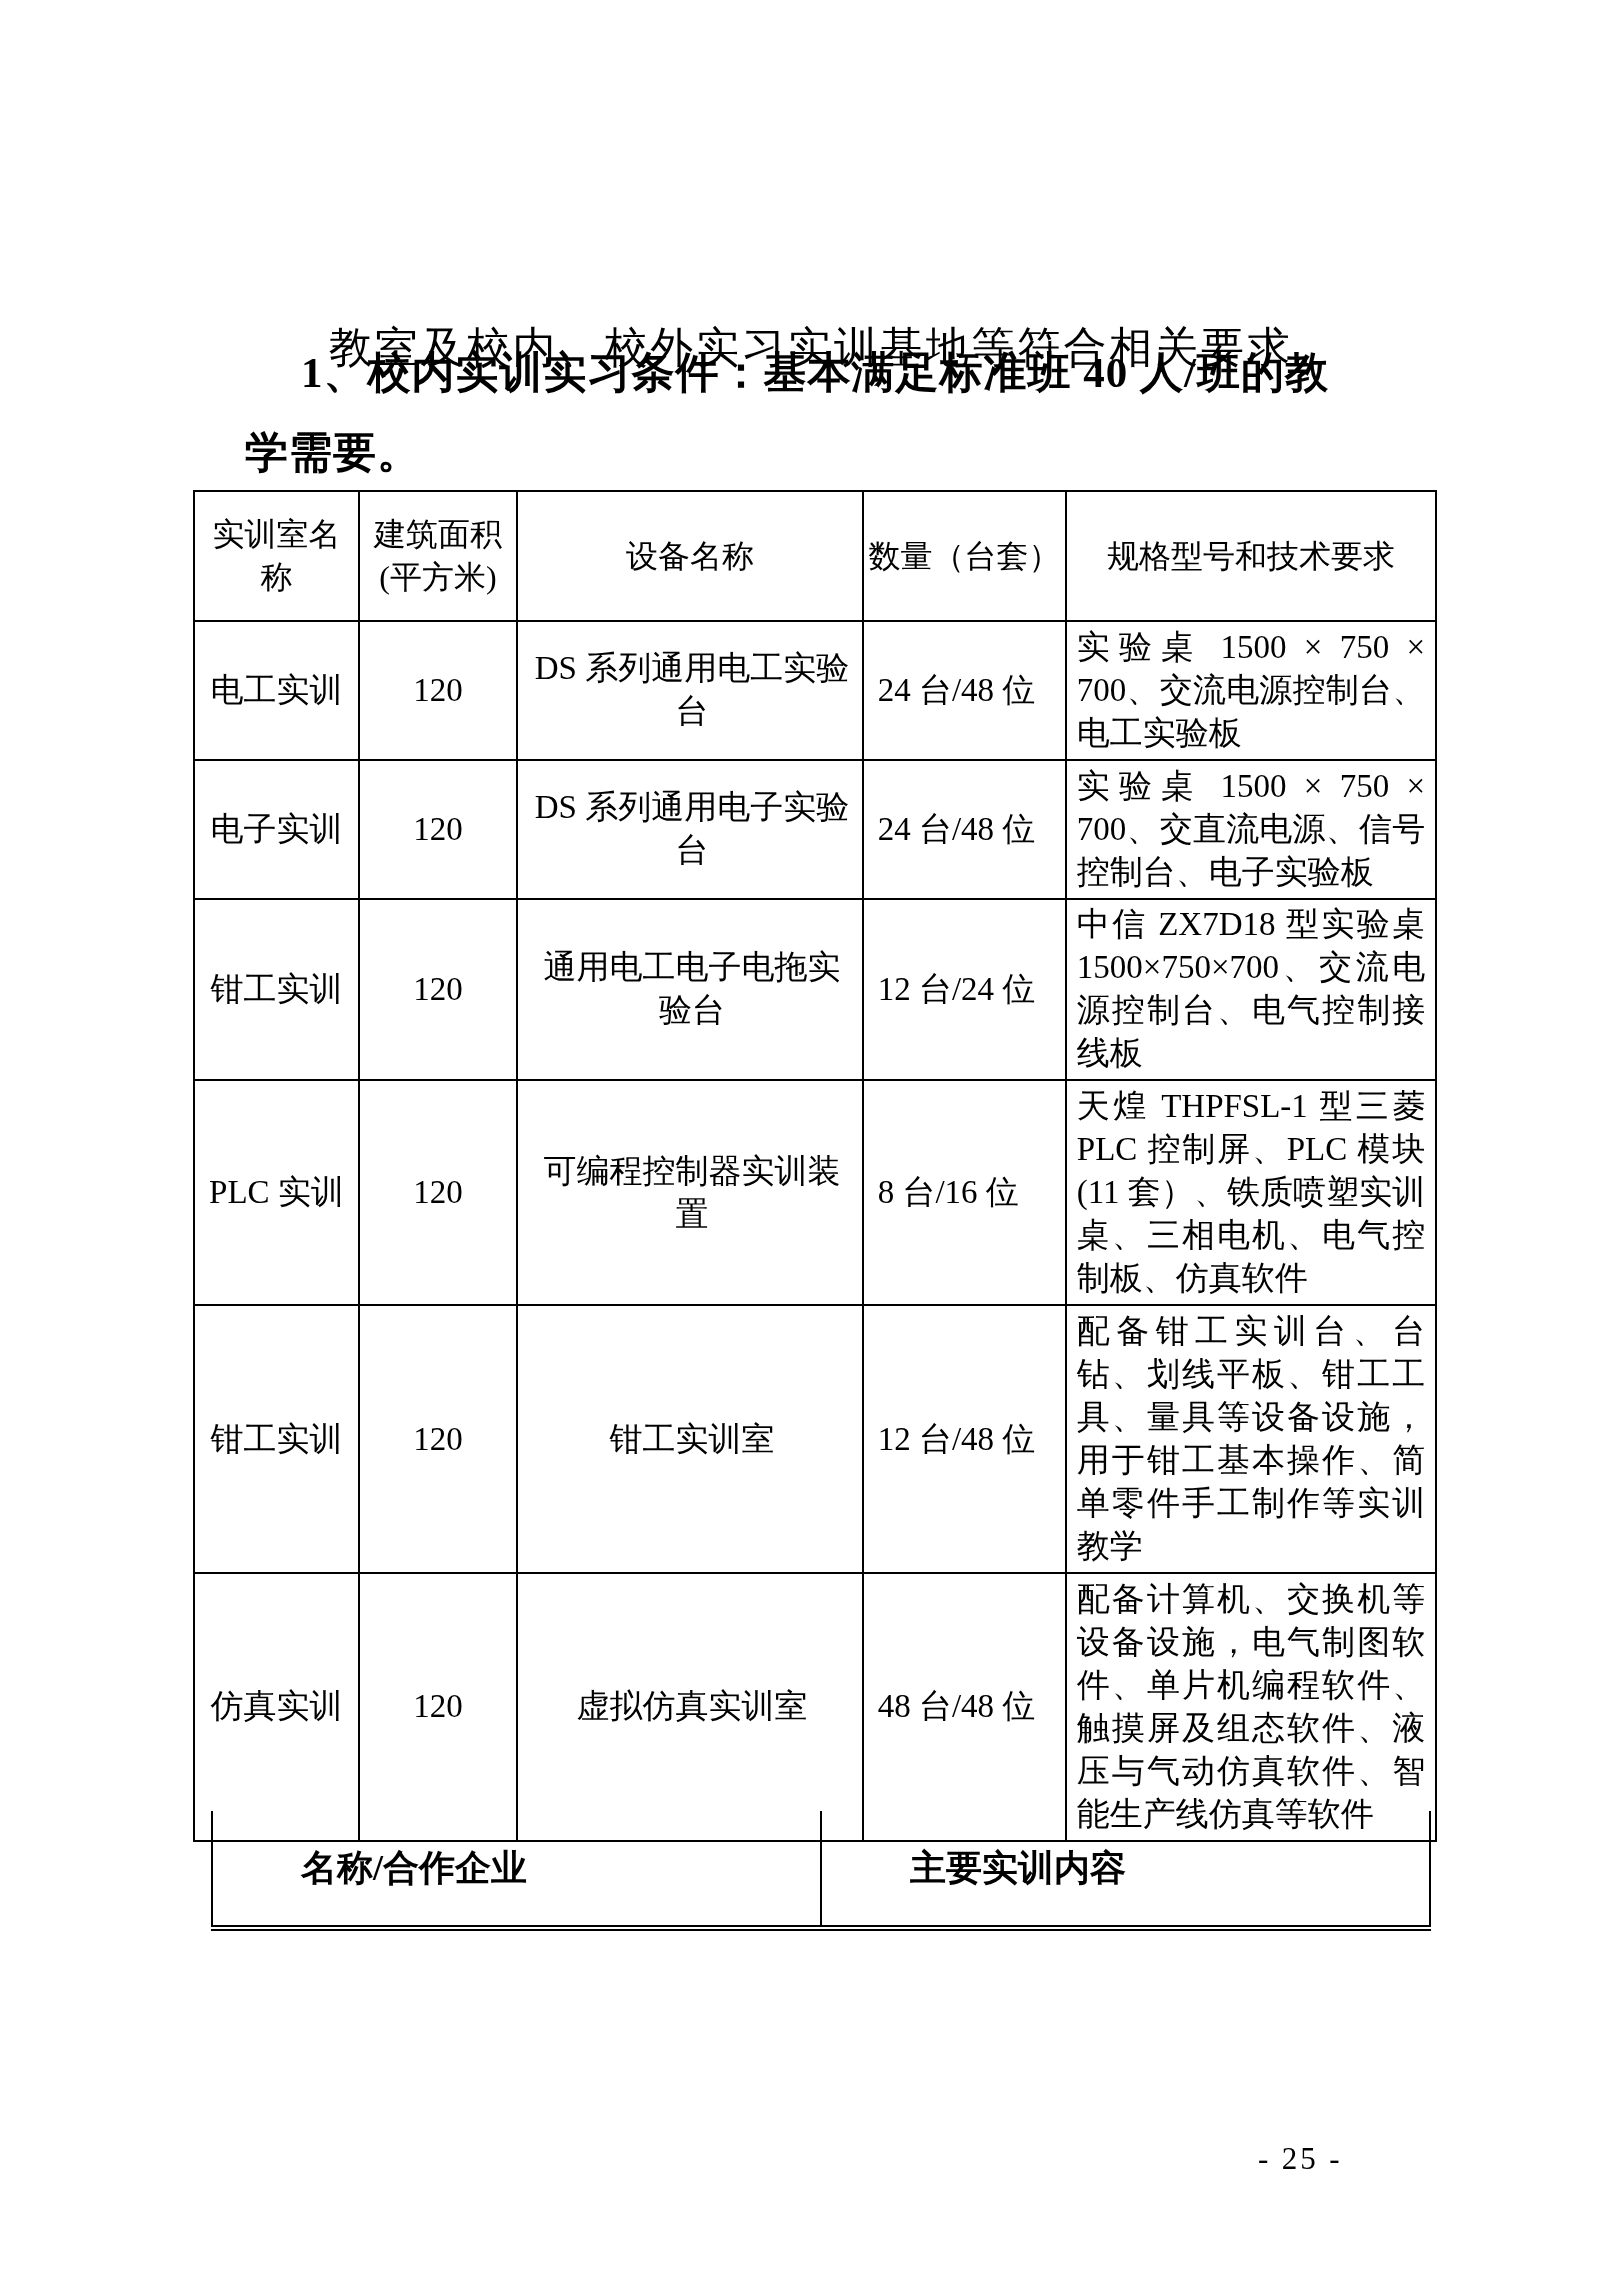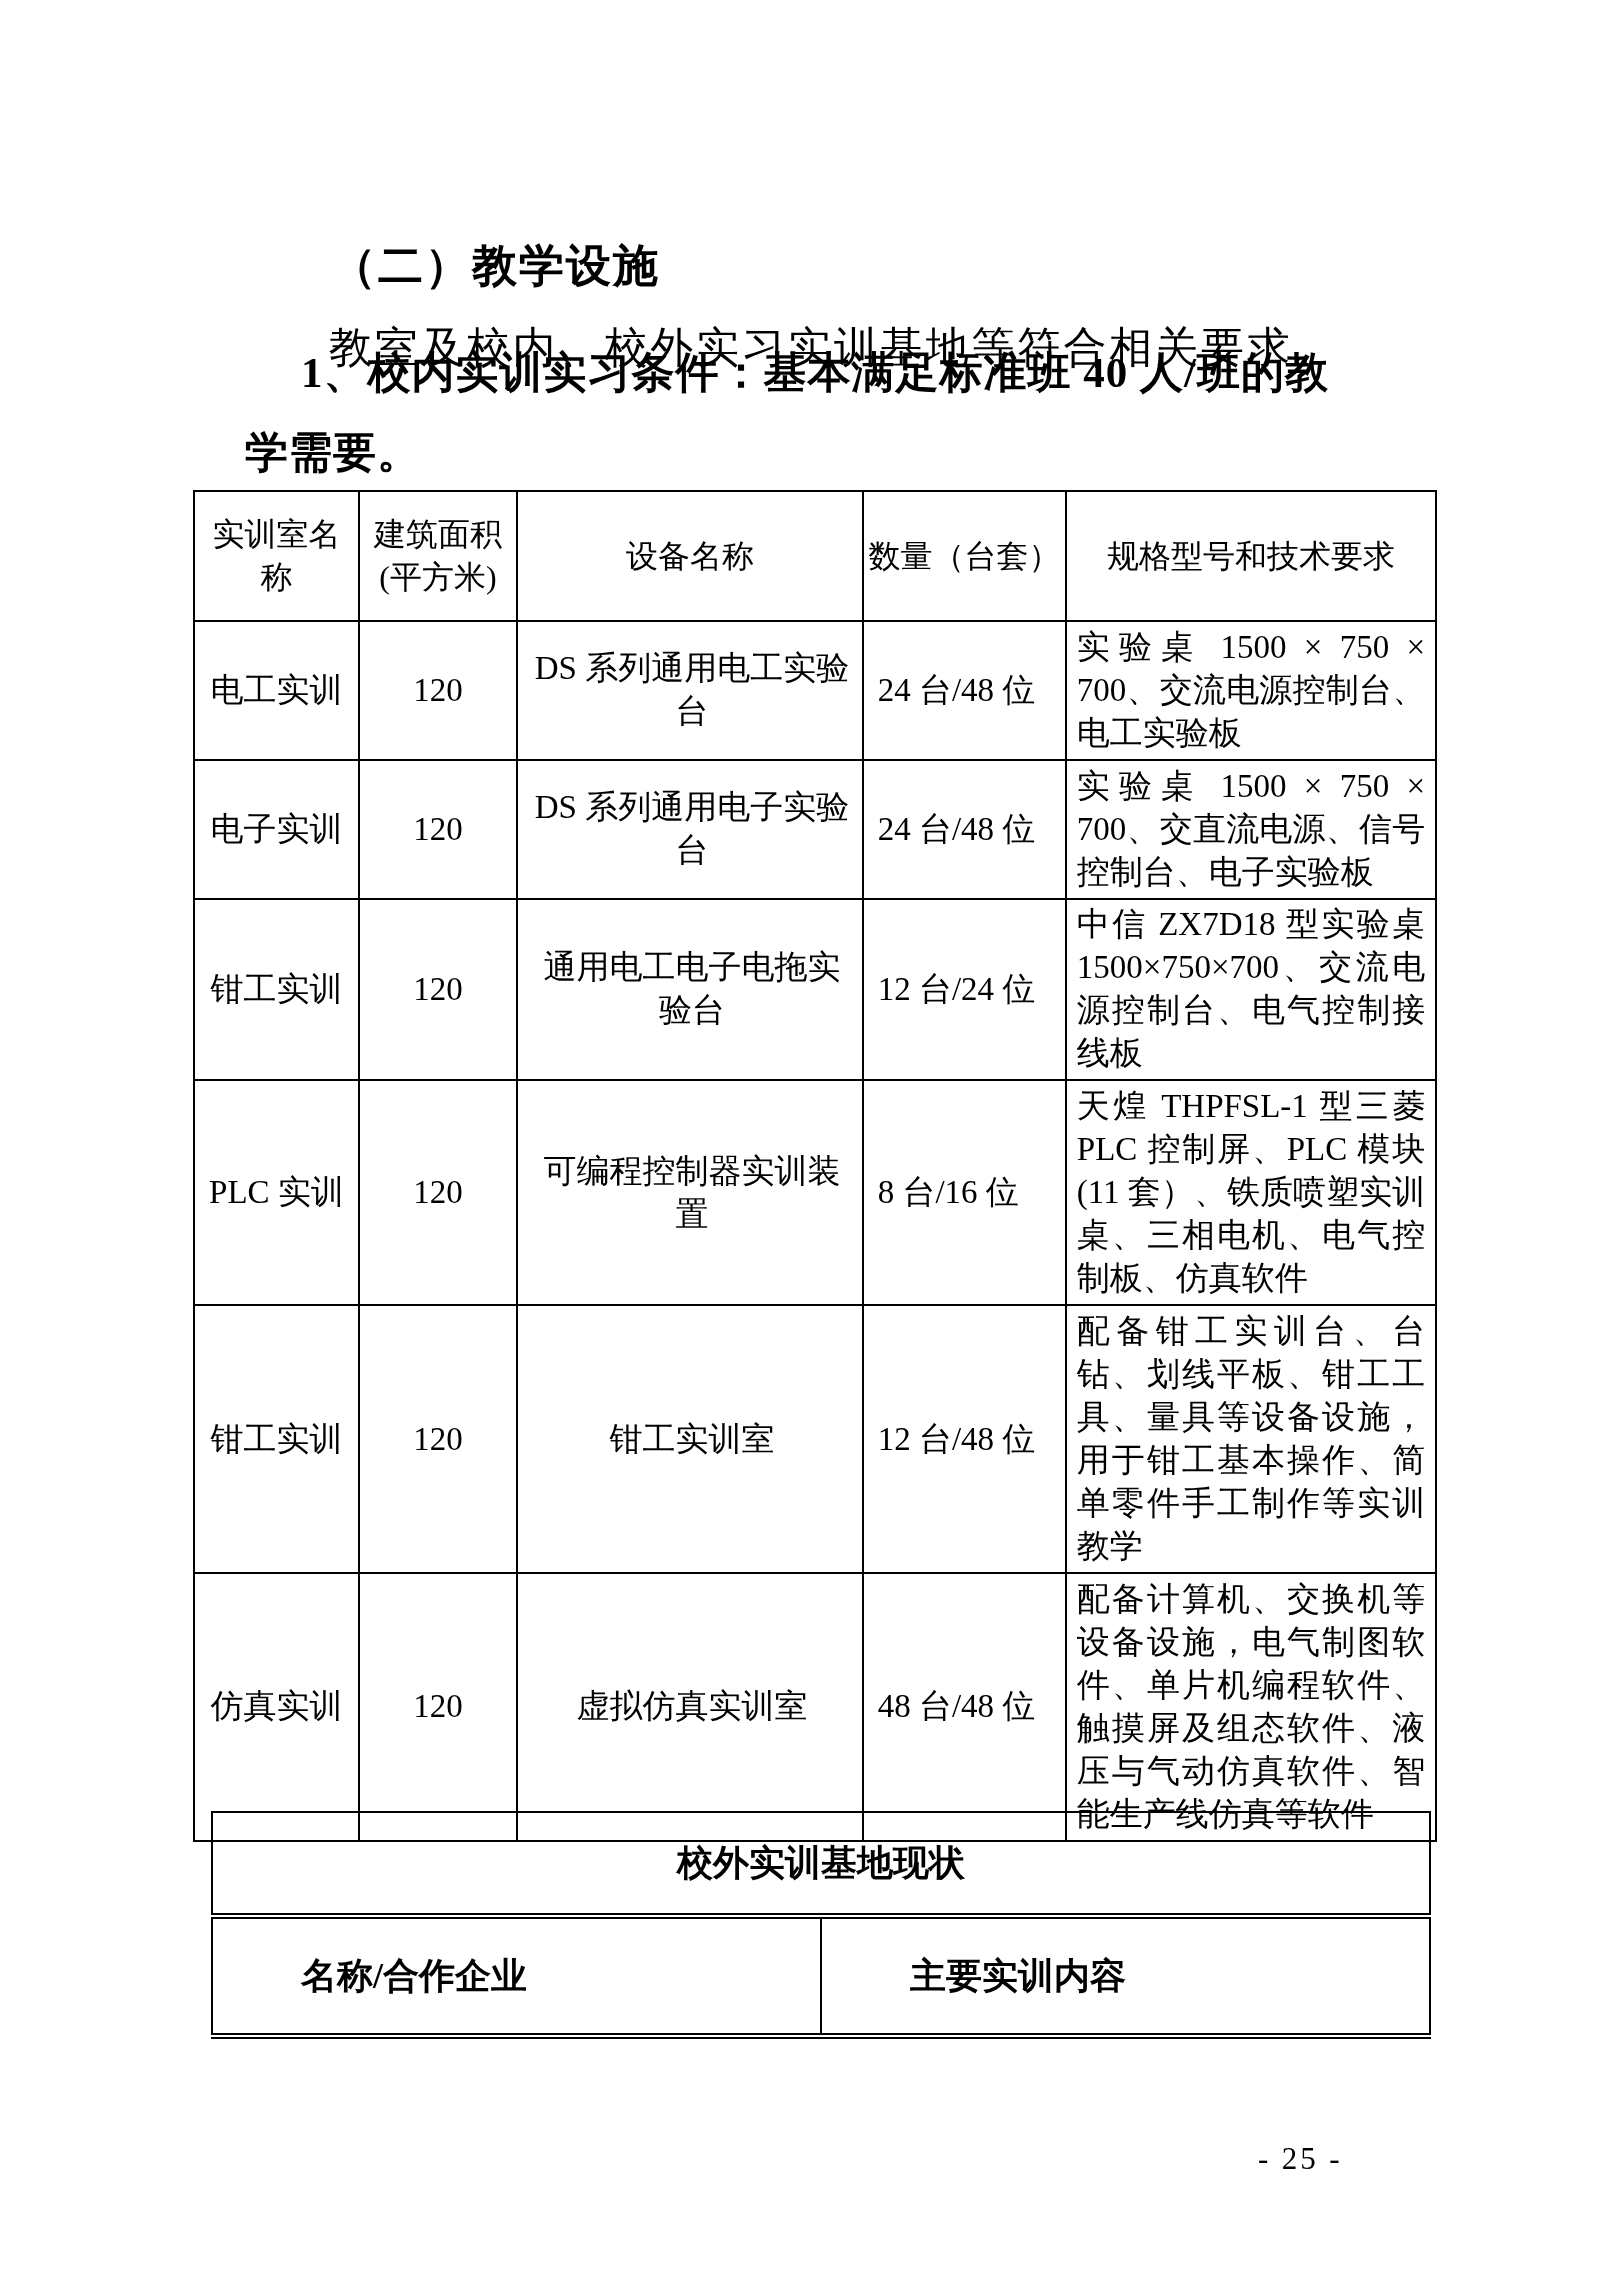--- a/index.html
+++ b/index.html
@@ -56,21 +56,20 @@
   .page-num{
     position:absolute;left:1258px;top:2141px;
     font-size:31px;letter-spacing:2.9px;
   }
 </style>
 </head>
 <body>
 
 <div class="page">
 
-  <h2 class="sec-heading">（二）教学设施</h2>
 
   <p class="body-par">教室及校内、校外实习实训基地等符合相关要求。</p>
 
   <div class="sub1">
     <div class="ln1">1、校内实训实习条件：基本满足标准班 40 人/班的教</div>
     <div class="ln2">学需要。</div>
   </div>
 
   <table class="fac-table">
     <colgroup>
@@ -131,23 +130,20 @@
           <td class="c-device">虚拟仿真实训室</td>
           <td class="c-qty">48 台/48 位</td>
           <td class="c-spec">配备计算机、交换机等设备设施，电气制图软件、单片机编程软件、触摸屏及组态软件、液压与气动仿真软件、智能生产线仿真等软件</td>
         </tr>
       </tbody>
   </table>
 
 
   <table class="off-table">
     <tbody>
-        <tr>
-      <td colspan="2" class="off-title">校外实训基地现状</td>
-    </tr>
     <tr>
       <td class="off-col">名称/合作企业</td>
       <td class="off-col">主要实训内容</td>
     </tr>
   </tbody>
     </table>
 
   <div class="page-num">- 25 -</div>
 
 </div>

